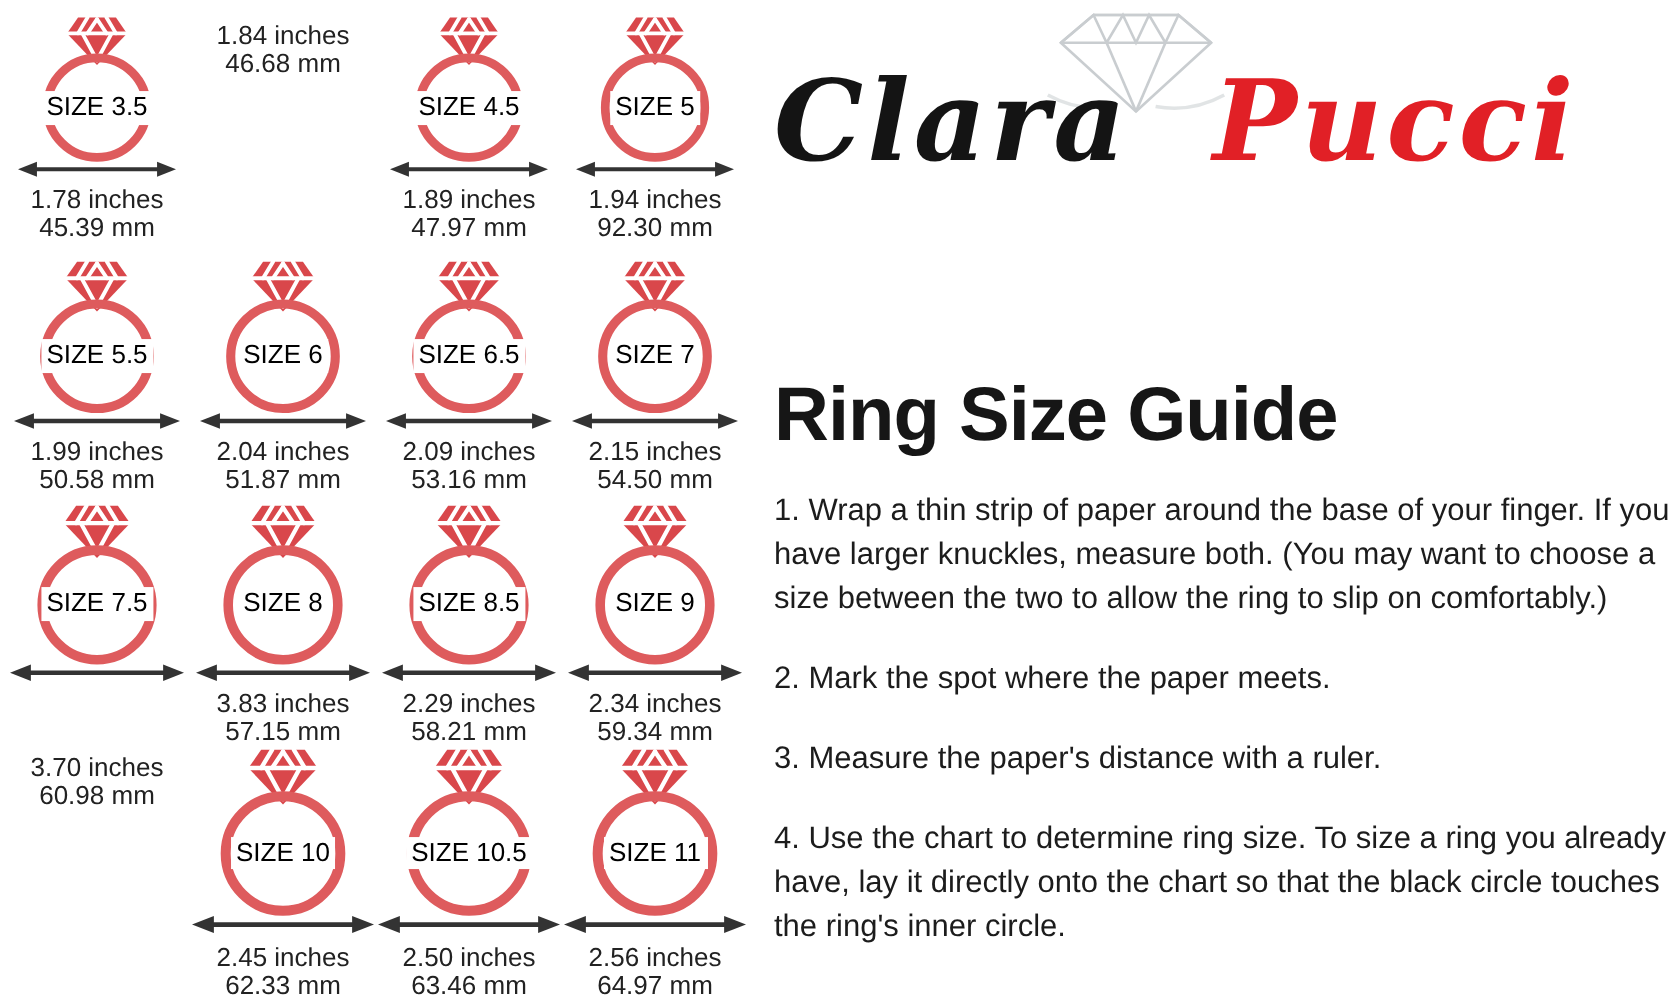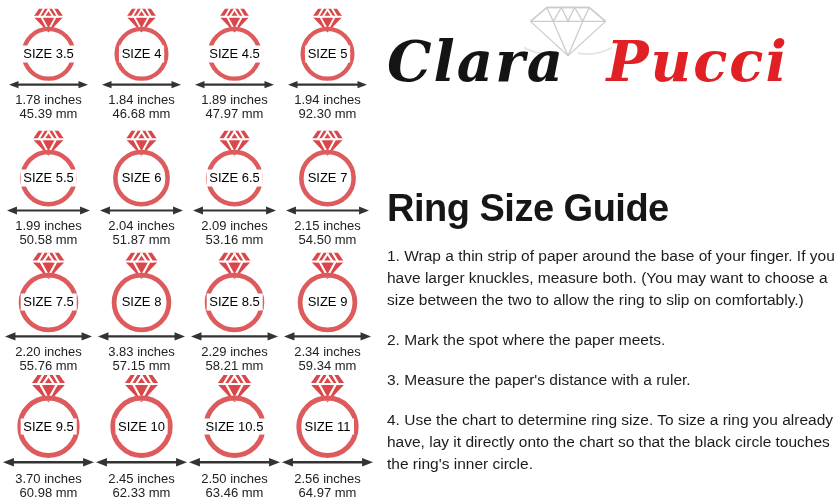--- a/index.html
+++ b/index.html
@@ -102,41 +102,20 @@
       </svg>
       <span class="size-label">SIZE 3.5</span>
     </div>
     <div class="measure">
       <div>1.78 inches</div>
       <div>45.39 mm</div>
     </div>
   </div>
 
   <div class="cell row-0">
-    <div class="art">
-      <svg viewBox="0 0 100 104">
-        <path class="dia" d="M38,1 L62,1 L69,11 L50,31 L31,11 Z"></path>
-        <g class="facets">
-          <path d="M31,11 L69,11"></path>
-          <path d="M44,1 L38,11"></path>
-          <path d="M56,1 L62,11"></path>
-          <path d="M50,2 L44,11"></path>
-          <path d="M50,2 L56,11"></path>
-          <path d="M41,11.5 L50,28"></path>
-          <path d="M59,11.5 L50,28"></path>
-        </g>
-        <circle class="band" cx="50" cy="58" r="31.5"></circle>
-        <g class="arrow">
-          <line x1="6" y1="97" x2="94" y2="97"></line>
-          <polygon points="0,97 12,92.3 12,101.7"></polygon>
-          <polygon points="100,97 88,92.3 88,101.7"></polygon>
-        </g>
-      </svg>
-      <span class="size-label">SIZE 4</span>
-    </div>
     <div class="measure">
       <div>1.84 inches</div>
       <div>46.68 mm</div>
     </div>
   </div>
 
   <div class="cell row-0">
     <div class="art">
       <svg viewBox="0 0 100 104">
         <path class="dia" d="M38,1 L62,1 L69,11 L50,31 L31,11 Z"></path>
@@ -319,24 +298,20 @@
         </g>
         <circle class="band" cx="50" cy="58" r="31.5"></circle>
         <g class="arrow">
           <line x1="6" y1="97" x2="94" y2="97"></line>
           <polygon points="0,97 12,92.3 12,101.7"></polygon>
           <polygon points="100,97 88,92.3 88,101.7"></polygon>
         </g>
       </svg>
       <span class="size-label">SIZE 7.5</span>
     </div>
-    <div class="measure">
-      <div>2.20 inches</div>
-      <div>55.76 mm</div>
-    </div>
   </div>
 
   <div class="cell row-2">
     <div class="art">
       <svg viewBox="0 0 100 104">
         <path class="dia" d="M38,1 L62,1 L69,11 L50,31 L31,11 Z"></path>
         <g class="facets">
           <path d="M31,11 L69,11"></path>
           <path d="M44,1 L38,11"></path>
           <path d="M56,1 L62,11"></path>
@@ -410,41 +385,20 @@
       </svg>
       <span class="size-label">SIZE 9</span>
     </div>
     <div class="measure">
       <div>2.34 inches</div>
       <div>59.34 mm</div>
     </div>
   </div>
 
   <div class="cell row-3">
-    <div class="art">
-      <svg viewBox="0 0 100 104">
-        <path class="dia" d="M38,1 L62,1 L69,11 L50,31 L31,11 Z"></path>
-        <g class="facets">
-          <path d="M31,11 L69,11"></path>
-          <path d="M44,1 L38,11"></path>
-          <path d="M56,1 L62,11"></path>
-          <path d="M50,2 L44,11"></path>
-          <path d="M50,2 L56,11"></path>
-          <path d="M41,11.5 L50,28"></path>
-          <path d="M59,11.5 L50,28"></path>
-        </g>
-        <circle class="band" cx="50" cy="58" r="31.5"></circle>
-        <g class="arrow">
-          <line x1="6" y1="97" x2="94" y2="97"></line>
-          <polygon points="0,97 12,92.3 12,101.7"></polygon>
-          <polygon points="100,97 88,92.3 88,101.7"></polygon>
-        </g>
-      </svg>
-      <span class="size-label">SIZE 9.5</span>
-    </div>
     <div class="measure">
       <div>3.70 inches</div>
       <div>60.98 mm</div>
     </div>
   </div>
 
   <div class="cell row-3">
     <div class="art">
       <svg viewBox="0 0 100 104">
         <path class="dia" d="M38,1 L62,1 L69,11 L50,31 L31,11 Z"></path>

